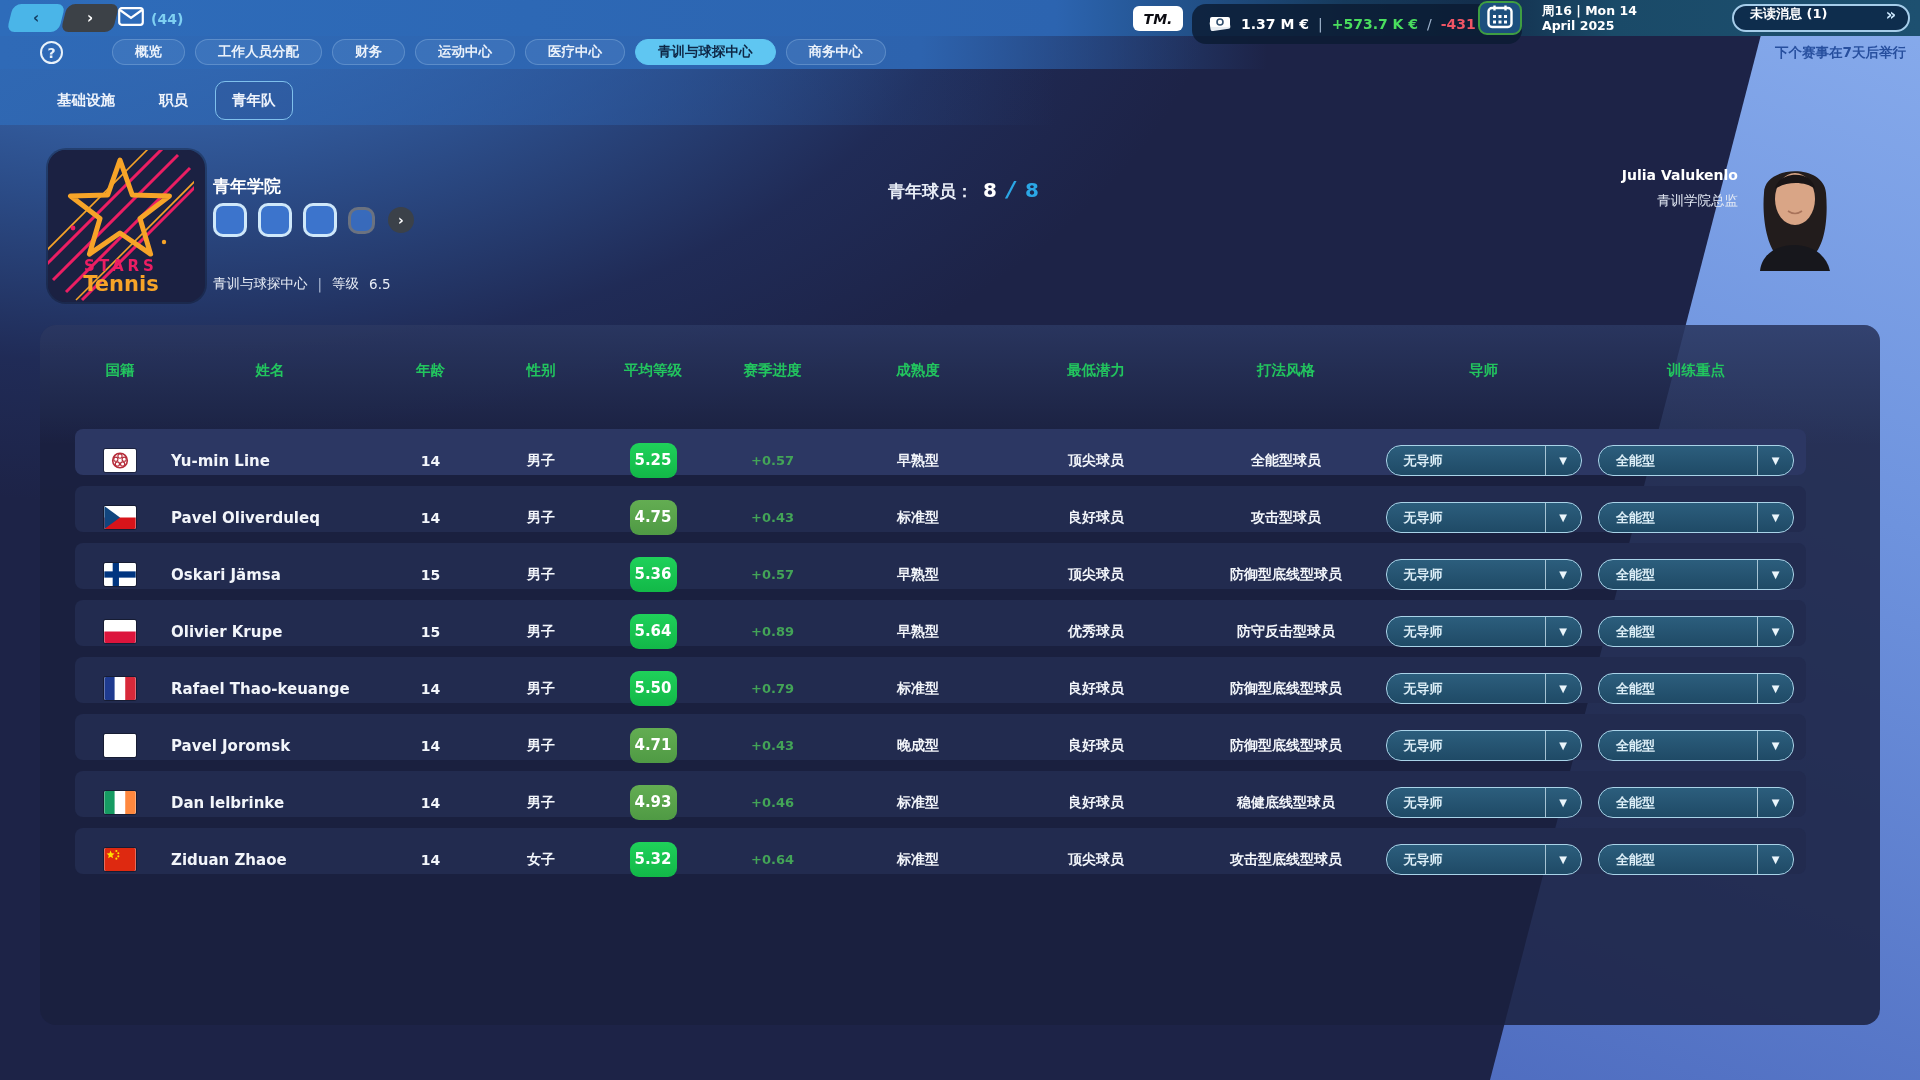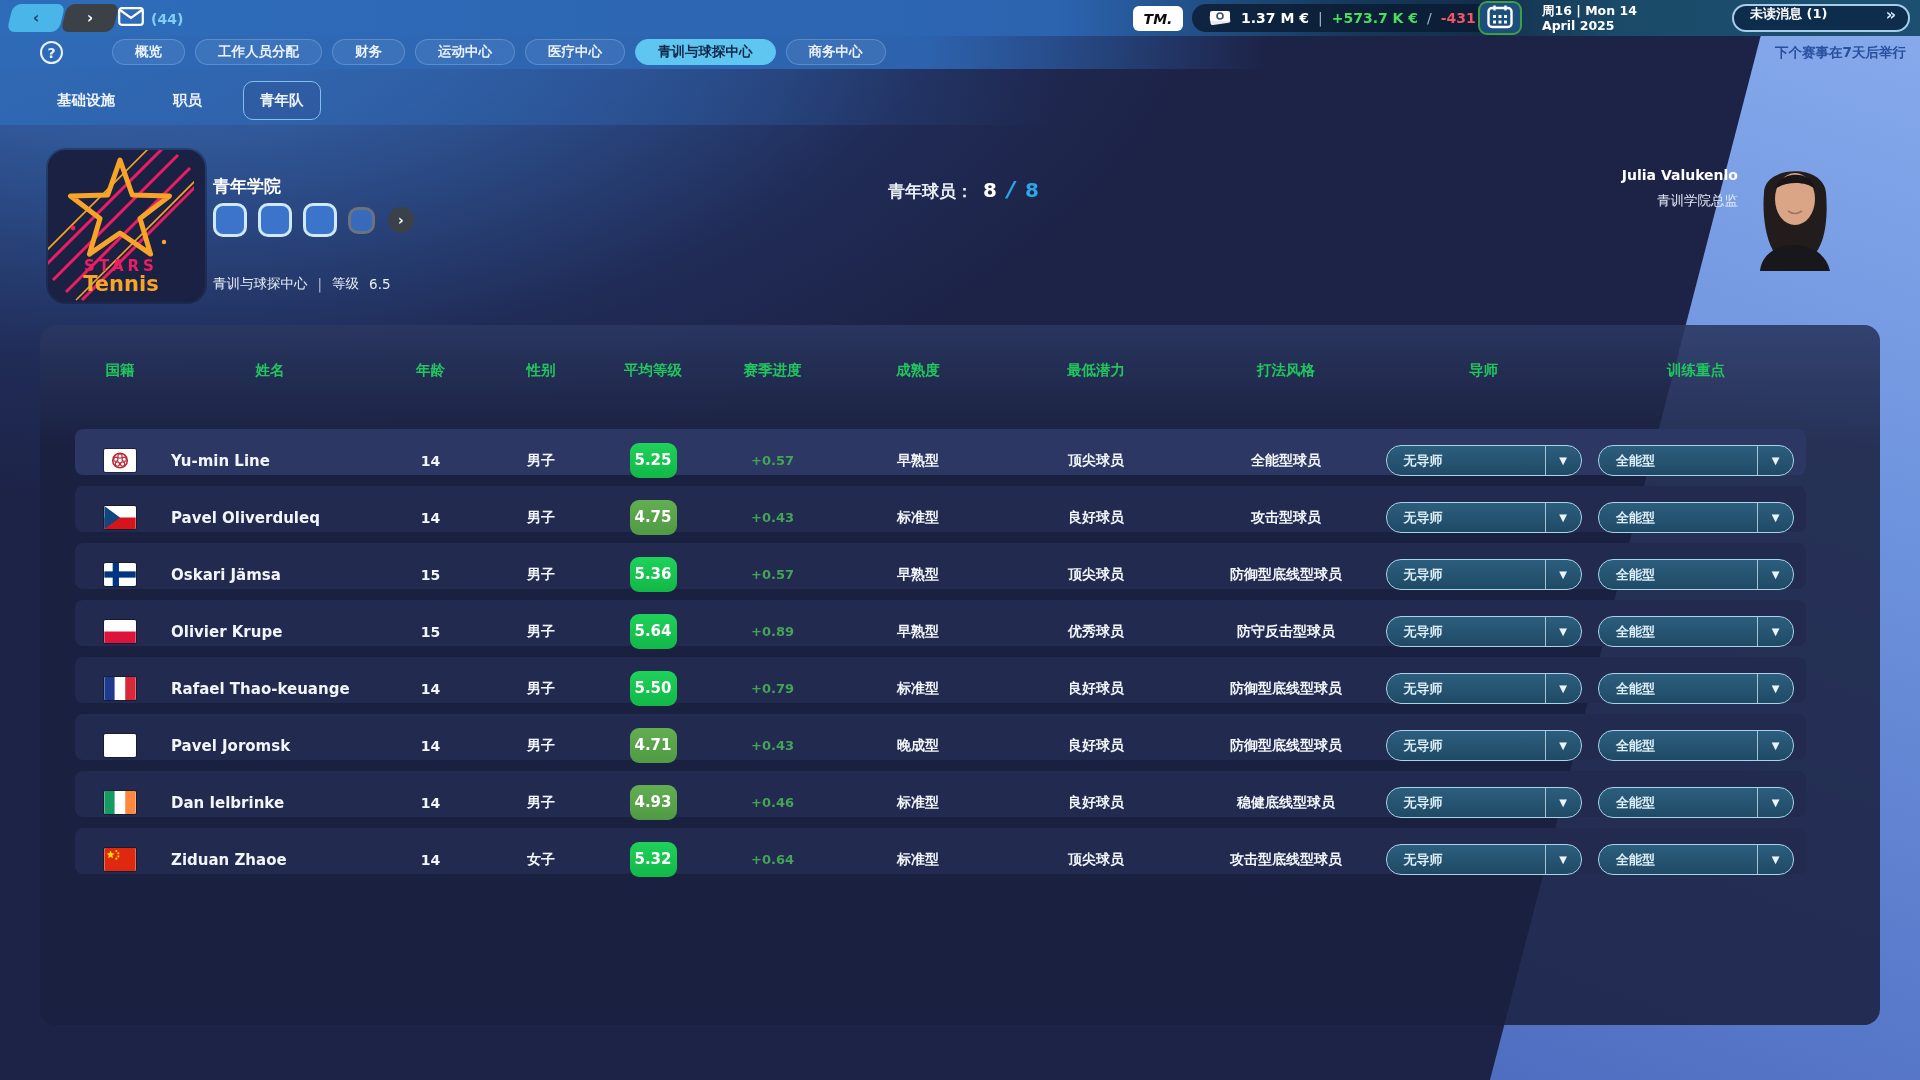--- a/index.html
+++ b/index.html
@@ -14,38 +14,38 @@
   #btn-back{left:10px;background:#4ab5e8;color:#123a5e;}
   #btn-fwd{left:64px;background:#3c4147;color:#fff;}
   .navbtn span{transform:skewX(14deg);}
   #mail{position:absolute;left:118px;top:7px;display:flex;align-items:center;gap:7px;}
   #mail-count{color:#7fd0f2;font-weight:bold;font-size:14px;}
   #topnav{position:absolute;left:208px;top:0;height:36px;display:flex;align-items:center;gap:52px;}
   .topnav-item{position:relative;color:#eef3fb;font-weight:bold;font-size:15px;padding:9px 2px;cursor:pointer;}
   .topnav-item.active{color:#fff;}
   .topnav-item.active::after{content:"";position:absolute;left:50%;transform:translateX(-50%);bottom:1px;width:44px;height:4px;border-radius:2px;background:#3cb2f0;}
   #tm-badge{position:absolute;left:1133px;top:6px;width:50px;height:25px;background:#fff;border-radius:6px;color:#0c0c12;font-weight:900;font-style:italic;font-size:14px;display:flex;align-items:center;justify-content:center;}
-  #money{position:absolute;left:1192px;top:4px;height:28px;padding:8px 16px;border-radius:14px;background:rgba(11,27,50,0.82);display:flex;align-items:center;gap:9px;color:#fff;font-weight:bold;font-size:14px;}
+  #money{position:absolute;left:1192px;top:4px;height:40px;padding:8px 16px;border-radius:14px;background:rgba(11,27,50,0.82);display:flex;align-items:center;gap:9px;color:#fff;font-weight:bold;font-size:14px;}
   .fin-sep{color:#9fb4cc;font-weight:normal;}
   #fin-income{color:#4ade5e;}
   #fin-expense{color:#f05565;}
   #cal-btn{position:absolute;left:1478px;top:1px;width:44px;height:34px;border-radius:9px;border:2px solid #3f9e42;background:#1c4f7e;display:flex;align-items:center;justify-content:center;}
   #date-block{position:absolute;left:1542px;top:3px;color:#fff;font-weight:bold;font-size:12.5px;line-height:15px;}
   #unread-btn{position:absolute;left:1732px;top:4px;width:178px;height:28px;border-radius:14px;border:2px solid #a6cdea;background:#0e2d4d;display:flex;align-items:center;color:#fff;font-weight:bold;font-size:13px;padding:0 12px 8px 16px;}
   #unread-arrow{margin-left:auto;color:#cfeaff;font-size:16px;}
   
   #subnav{position:absolute;left:0;top:36px;width:1920px;height:33px;background:linear-gradient(90deg,#2f6ab7 0%,#2d63ae 48%,rgba(41,49,86,0) 66%);z-index:9;display:flex;align-items:center;}
   #help-btn{position:absolute;left:40px;top:5px;width:23px;height:23px;border-radius:50%;border:2px solid #e9f2fa;color:#e9f2fa;font-weight:bold;font-size:14px;display:flex;align-items:center;justify-content:center;}
   #subnav-items{position:absolute;left:112px;top:3px;display:flex;gap:10px;}
   .pill{height:26px;border-radius:13px;padding:0 22px;display:flex;align-items:center;font-size:13.5px;font-weight:bold;color:#eaf1fa;background:rgba(108,156,216,0.22);border:1px solid rgba(170,205,240,0.30);cursor:pointer;white-space:nowrap;}
   .pill.active{background:#5fc6f2;border-color:#5fc6f2;color:#0e2746;}
   #next-event{position:absolute;right:14px;top:44px;color:#274f9e;font-weight:bold;font-size:13.5px;z-index:9;}
   
   #tabsrow{position:absolute;left:0;top:69px;width:1920px;height:56px;background:linear-gradient(90deg,rgba(47,105,181,0.9) 0%,rgba(45,95,169,0.55) 30%,rgba(40,48,84,0) 55%);z-index:8;display:flex;align-items:center;}
-  #tabs{position:absolute;left:40px;top:12px;display:flex;align-items:center;gap:24px;}
+  #tabs{position:absolute;left:40px;top:12px;display:flex;align-items:center;gap:10px;}
   .tab{padding:9px 16px;color:#eef3fb;font-weight:bold;font-size:14.5px;border-radius:10px;border:1.5px solid transparent;cursor:pointer;}
   .tab.active{border-color:#7fc0ec;background:rgba(46,84,150,0.45);}
   
   #academy{position:absolute;left:0;top:125px;width:1920px;height:200px;z-index:7;}
   #club-logo{position:absolute;left:48px;top:25px;width:157px;height:152px;border-radius:18px;overflow:hidden;background:#1b2142;box-shadow:0 0 0 2px rgba(0,0,0,0.25);}
   #academy-title{position:absolute;left:213px;top:50px;color:#fff;font-weight:bold;font-size:17px;}
   #slots{position:absolute;left:213px;top:78px;display:flex;align-items:center;gap:11px;}
   .slot{width:34px;height:34px;border-radius:10px;border:3px solid #cfe8fa;background:#3c74cc;}
   .slot.empty{width:27px;height:27px;border:3px solid #6b7280;background:rgba(60,116,204,0.8);}
   #slots-arrow{width:26px;height:26px;border-radius:50%;background:#3b4149;color:#fff;font-weight:bold;display:flex;align-items:center;justify-content:center;font-size:14px;margin-left:2px;}

